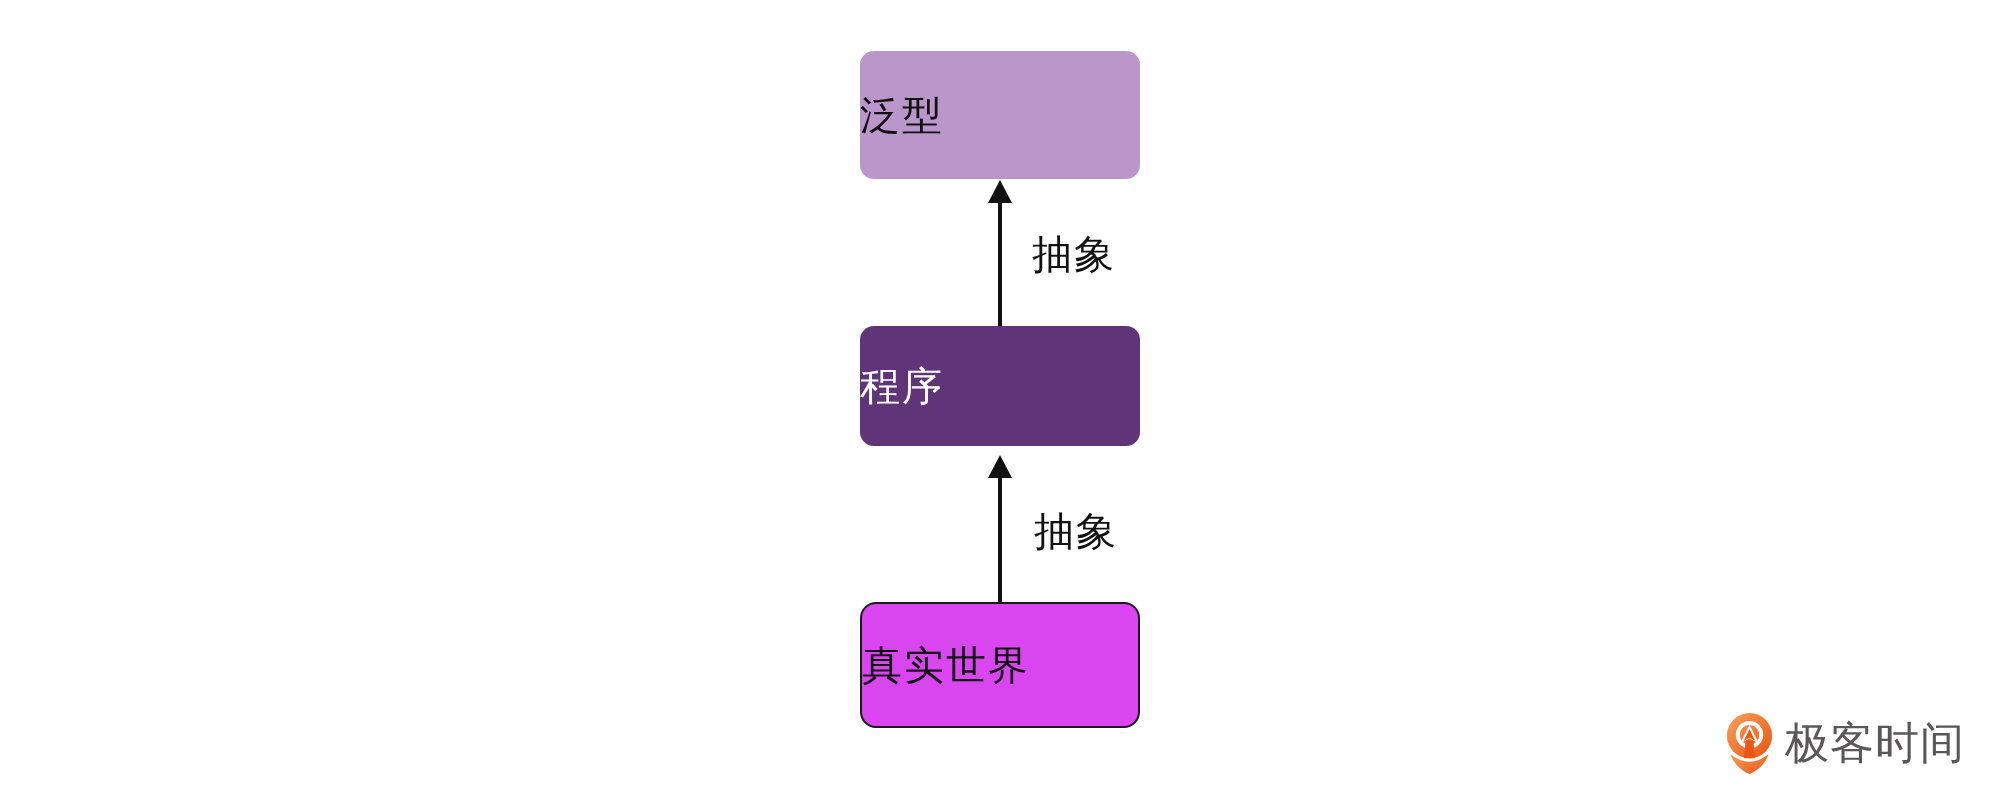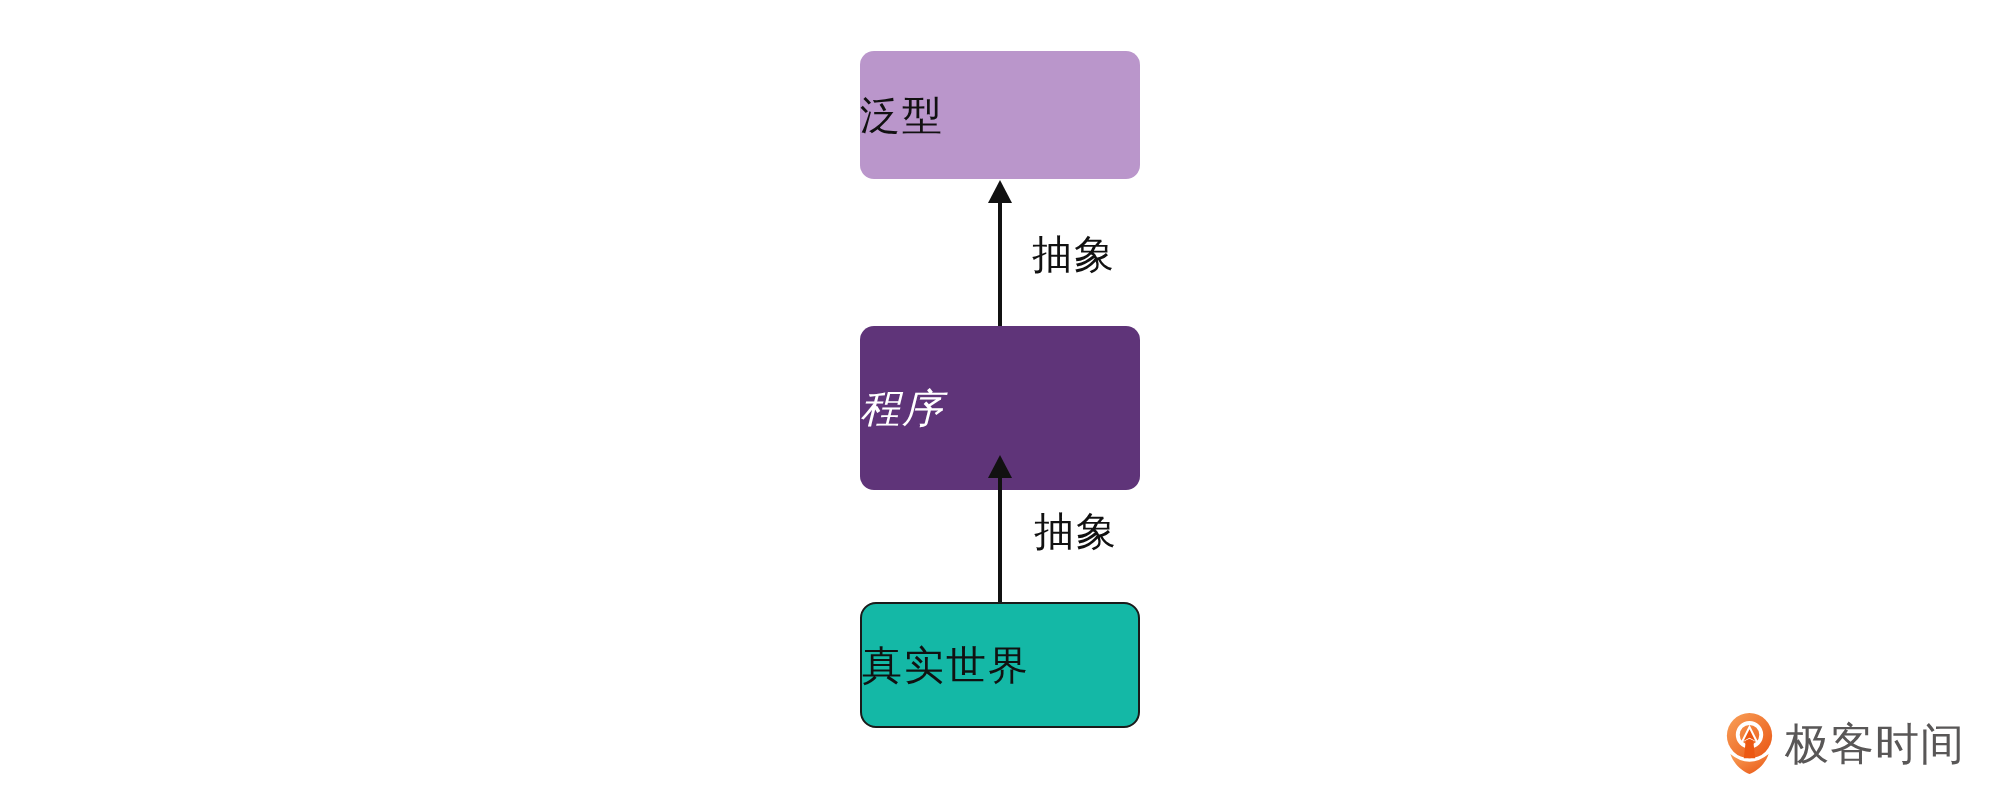--- a/index.html
+++ b/index.html
@@ -12,21 +12,21 @@
   .node {
     position: absolute;
     width: 280px;
     display: flex;
     align-items: center;
     font-size: 40px;
     letter-spacing: 2px;
     border-radius: 14px;
   }
   .node-generics  { left: 860px; top: 51px;  height: 128px; }
-  .node-program   { left: 860px; top: 326px; height: 164px; font-style: italic; }
+  .node-program   { left: 860px; top: 326px; height: 120px; }
   .node-realworld { left: 860px; top: 602px; height: 126px; border-radius: 16px; }
 
   
   .arrow-line {
     position: absolute;
     left: 998px;
     width: 4px;
     background: #111111;
   }
   .arrow-line-upper { top: 198px; height: 128px; }
@@ -52,21 +52,21 @@
   }
   .edge-label-upper { left: 1032px; top: 232px; }
   .edge-label-lower { left: 1034px; top: 509px; }
 
   
   .logo {
     position: absolute;
     left: 1726px;
     top: 712px;
     display: flex;
-    align-items: center;
+    align-items: flex-start;
   }
   .logo-icon { display: block; }
   .logo-text {
     margin-left: 12px;
     font-size: 44px;
     font-weight: 500;
     color: #595757;
     letter-spacing: 1px;
     line-height: 62px;
   }
@@ -85,21 +85,21 @@
   <div class="edge-label edge-label-upper" style="color: rgb(17, 17, 17);">抽象</div>
 
   <div class="node node-program" style="background: rgb(95, 52, 121); color: rgb(255, 255, 255);">
     <span>程序</span>
   </div>
 
   <div class="arrow-head arrow-head-lower"></div>
   <div class="arrow-line arrow-line-lower"></div>
   <div class="edge-label edge-label-lower" style="color: rgb(17, 17, 17);">抽象</div>
 
-  <div class="node node-realworld" style="background: #14b8a6; color: rgb(17, 17, 17); border: 2px solid rgb(26, 26, 26);">
+  <div class="node node-realworld" style="background: #d946ef; color: rgb(17, 17, 17); border: 2px solid rgb(26, 26, 26);">
     <span>真实世界</span>
   </div>
 
   <div class="logo">
     <svg class="logo-icon" viewBox="0 0 54 72" width="47" height="63" aria-hidden="true">
       <defs>
         <linearGradient id="gt-grad" x1="0" y1="0" x2="1" y2="1">
           <stop offset="0" stop-color="#F9A159"></stop>
           <stop offset="1" stop-color="#E95513"></stop>
         </linearGradient>

